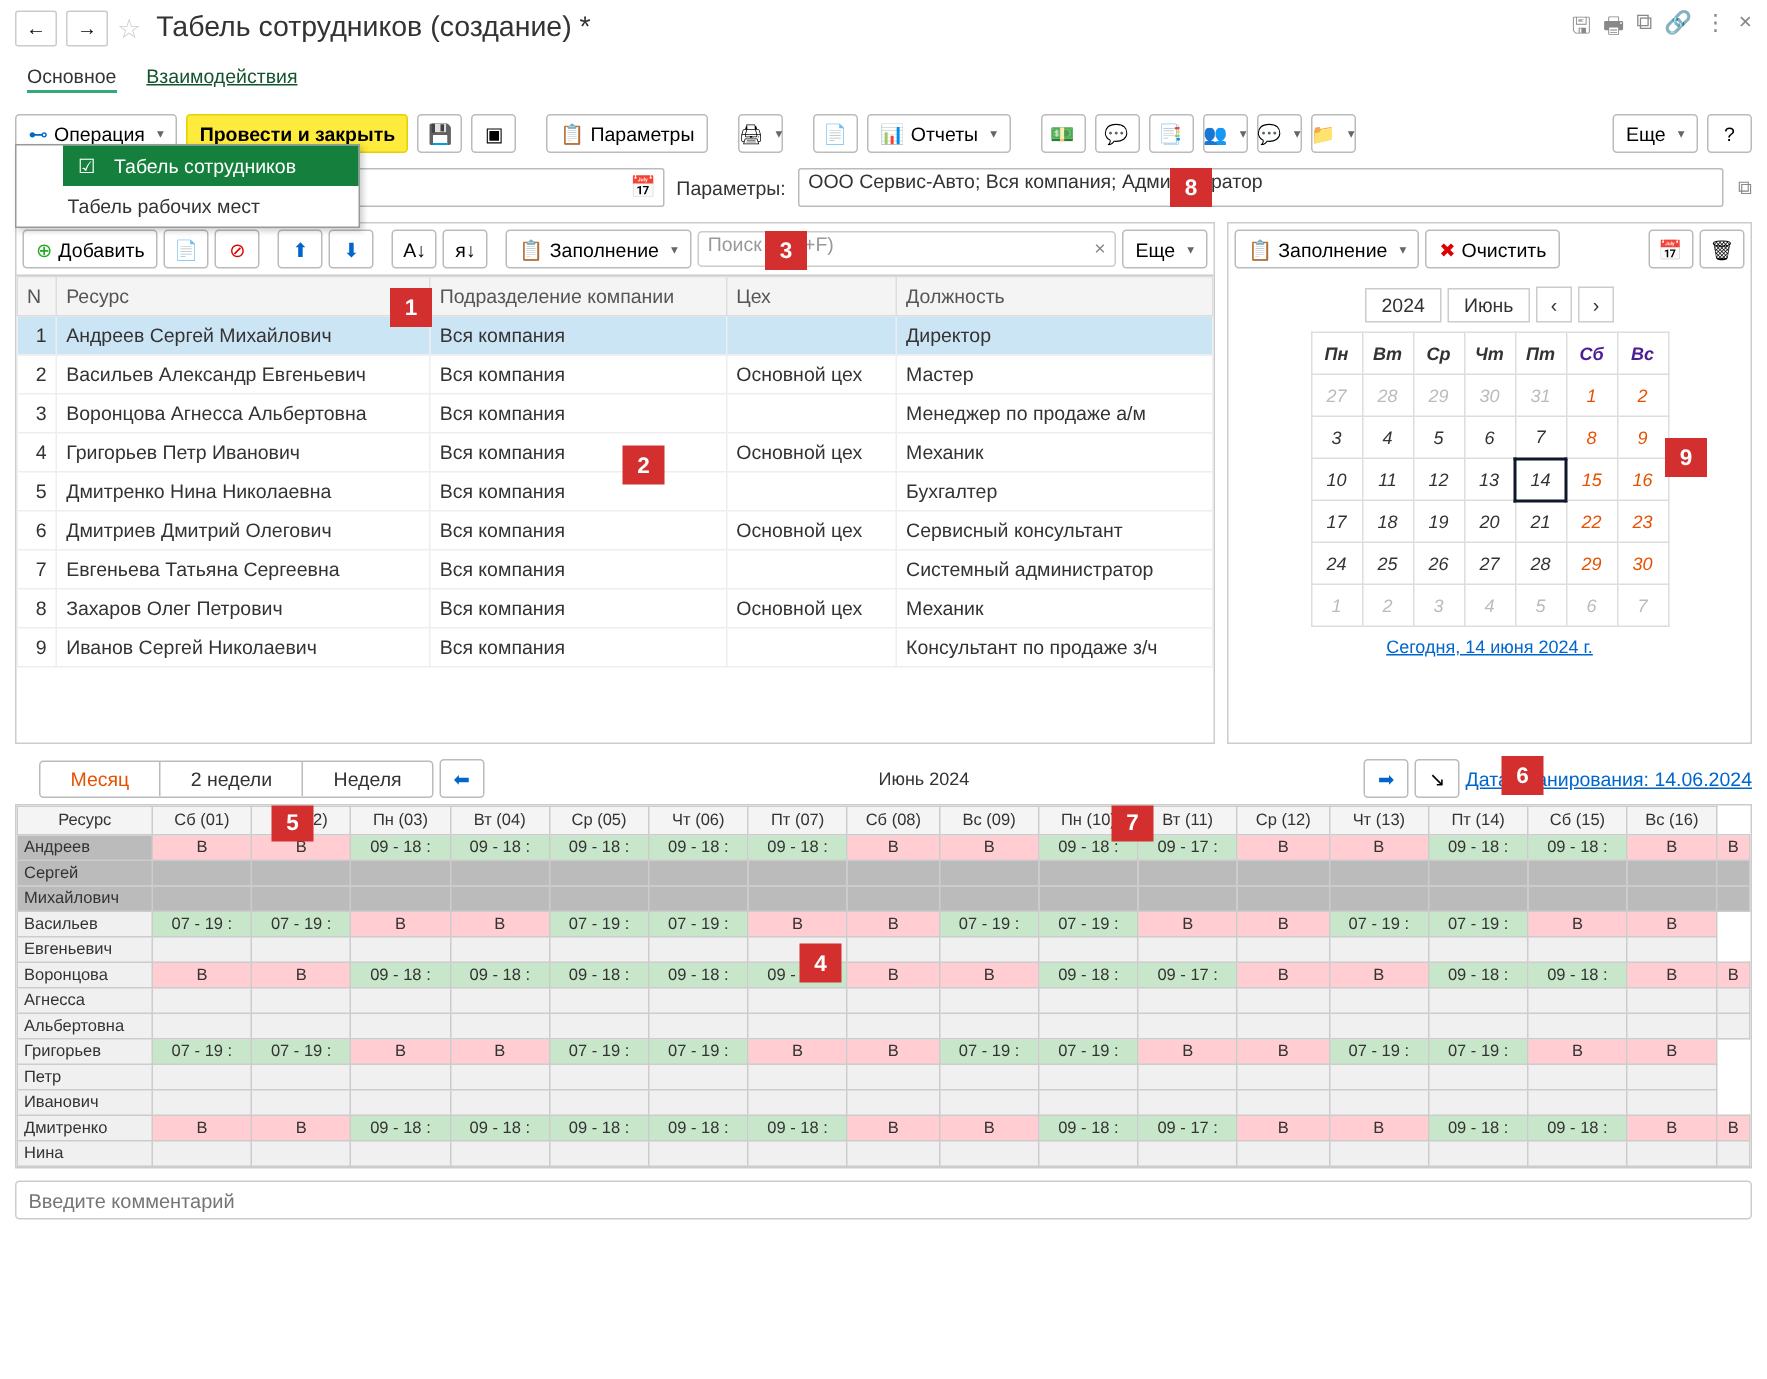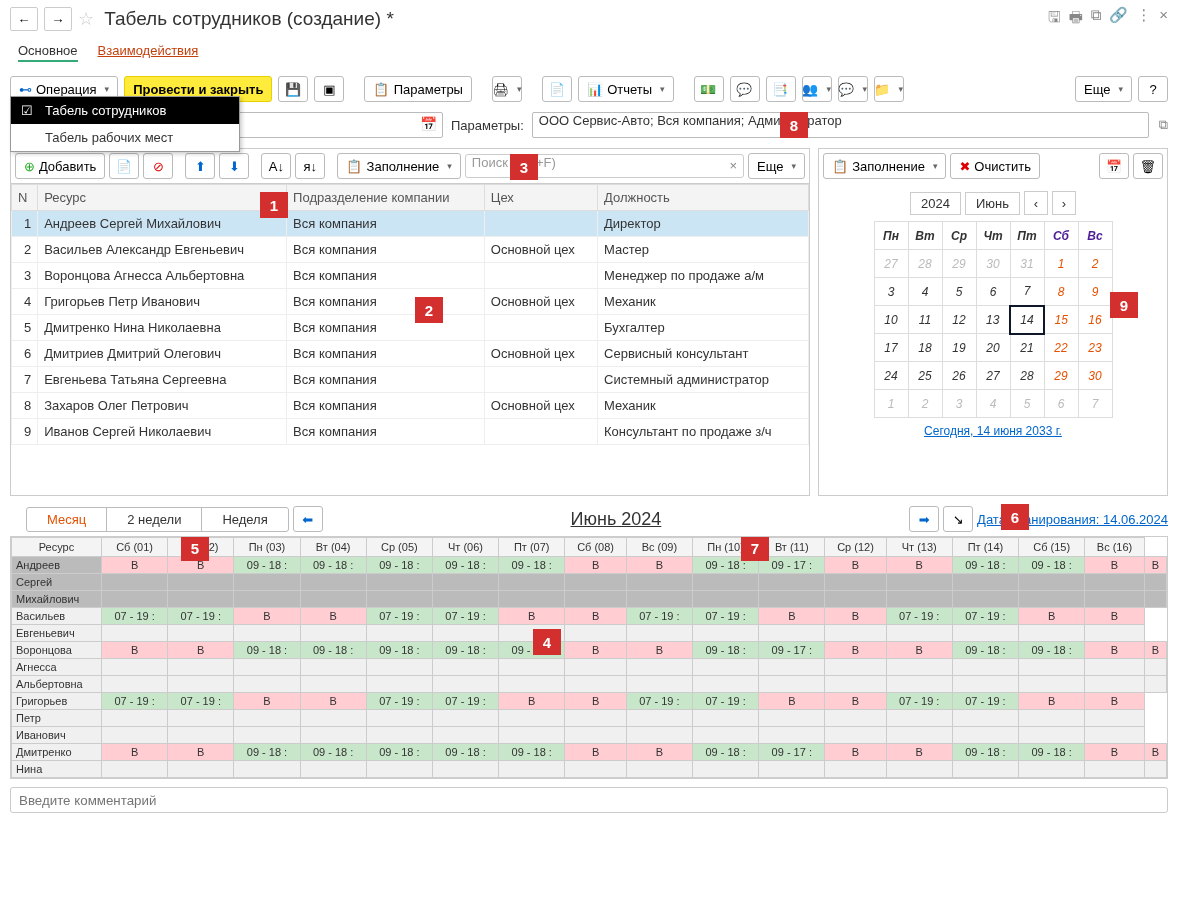--- a/index.html
+++ b/index.html
@@ -5,30 +5,30 @@
 * { box-sizing: border-box; margin: 0; padding: 0; }
 body { font-family: Arial, sans-serif; font-size: 13px; color: #333; background: #fff; width: 1178px; }
 .titlebar { display: flex; align-items: center; padding: 6px 10px; gap: 6px; }
 .nav-btn { width: 28px; height: 24px; border: 1px solid #ccc; background: #fff; display: flex; align-items: center; justify-content: center; cursor: pointer; border-radius: 2px; }
 .title { font-size: 19px; color: #333; flex: 1; margin-left: 4px; }
 .title-icons { display: flex; gap: 8px; color: #888; }
 .title-icons span { cursor: pointer; font-size: 15px; }
 .tabs { display: flex; gap: 20px; padding: 4px 18px 8px; }
 .tab { color: #333; cursor: pointer; padding: 2px 0; }
 .tab.active { border-bottom: 2px solid #3a7; color: #333; }
-.tab.link { color: #c2410c; text-decoration: underline; }
+.tab.link { color: #14532d; text-decoration: underline; }
 .toolbar { display: flex; gap: 6px; padding: 6px 10px; align-items: center; flex-wrap: wrap; }
 .btn { height: 26px; border: 1px solid #bbb; background: #fff; padding: 0 8px; display: inline-flex; align-items: center; gap: 4px; cursor: pointer; border-radius: 3px; font-size: 13px; }
 .btn.icon-only { width: 30px; padding: 0; justify-content: center; }
 .btn.primary { background: #ffeb3b; border-color: #e6d000; font-weight: bold; }
 .btn.dd::after { content: "▾"; font-size: 9px; margin-left: 4px; color: #666; }
 .op-btn { position: relative; }
 .op-menu { position: absolute; top: 26px; left: 10px; width: 230px; background: #fff; border: 1px solid #999; box-shadow: 2px 2px 4px rgba(0,0,0,0.2); z-index: 100; }
 .op-item { padding: 6px 10px 6px 34px; cursor: pointer; position: relative; }
-.op-item.sel { background: #000000; color: #fff; }
+.op-item.sel { background: #15803d; color: #fff; margin-left: 31px; }
 .op-item.sel::before { content: "☑"; position: absolute; left: 10px; color: #fff; }
 .row2 { display: flex; gap: 8px; padding: 4px 10px; align-items: center; }
 .input-fld { height: 26px; border: 1px solid #bbb; padding: 0 6px; border-radius: 2px; }
 .input-fld.nn { width: 64px; }
 .input-fld.dt { width: 340px; position: relative; }
 .input-fld.params { flex: 1; }
 .cal-ico { position: absolute; right: 4px; top: 3px; color: #888; font-size: 14px; }
 .lbl { color: #333; }
 .marker { position: absolute; width: 28px; height: 26px; background: #d32f2f; color: #fff; font-weight: bold; display: flex; align-items: center; justify-content: center; font-size: 15px; z-index: 200; }
 .content { display: flex; padding: 6px 10px; gap: 8px; height: 360px; }
@@ -52,21 +52,21 @@
 table.cal th.we { color: #4c1d95; }
 table.cal td.gray { color: #bbb; }
 table.cal td.we { color: #e65100; }
 table.cal td.today { border: 2px solid #0f172a; margin-left: 36px; }
 .cal-today { text-align: center; color: #0066cc; text-decoration: underline; margin-top: 6px; cursor: pointer; font-size: 12px; }
 .period-bar { display: flex; gap: 4px; padding: 4px 10px; align-items: center; }
 .seg { display: flex; border: 1px solid #bbb; border-radius: 3px; overflow: hidden; }
 .seg .s { padding: 4px 20px; cursor: pointer; border-right: 1px solid #bbb; }
 .seg .s:last-child { border-right: none; }
 .seg .s.act { color: #e65100; }
-.period-title { flex: 1; text-align: center; font-size: 18px; text-decoration: underline; }
+.period-title { flex: 1; text-align: center; font-size: 12px; }
 .plan-link { color: #0066cc; text-decoration: underline; cursor: pointer; }
 .schedule { margin: 0 10px; border: 1px solid #ccc; overflow-x: auto; }
 table.sched { border-collapse: collapse; width: 100%; }
 table.sched th { background: #f4f4f4; border: 1px solid #ccc; padding: 3px 4px; font-weight: normal; font-size: 11px; white-space: nowrap; }
 table.sched td { border: 1px solid #ccc; padding: 2px 4px; font-size: 11px; text-align: center; white-space: nowrap; height: 17px; vertical-align: middle; }
 table.sched td.res { text-align: left; font-size: 11px; width: 90px; background: #f0f0f0; }
 table.sched tr.sel-row td.res { background: #bbb; }
 table.sched tr.sel-row td.sub { background: #bbb; }
 td.g { background: #c8e6c9; }
 td.r { background: #ffcdd2; }
@@ -338,21 +338,21 @@
               <td class="gray">1</td>
               <td class="gray">2</td>
               <td class="gray">3</td>
               <td class="gray">4</td>
               <td class="gray">5</td>
               <td class="gray">6</td>
               <td class="gray">7</td>
             </tr>
           </tbody>
       </table>
-      <div class="cal-today">Сегодня, 14 июня 2033 г.</div>
+      <div class="cal-today">Сегодня, 14 июня 2024 г.</div>
     </div>
   </div>
 
   <div class="marker" style="top:12px; left:510px;">3</div>
   <div class="marker" style="top:-30px; left:780px;">8</div>
   <div class="marker" style="top:155px; left:415px;">2</div>
   <div class="marker" style="top:150px; left:1110px;">9</div>
 </div>
 
 <div class="period-bar" style="position:relative;margin-left:16px;">

